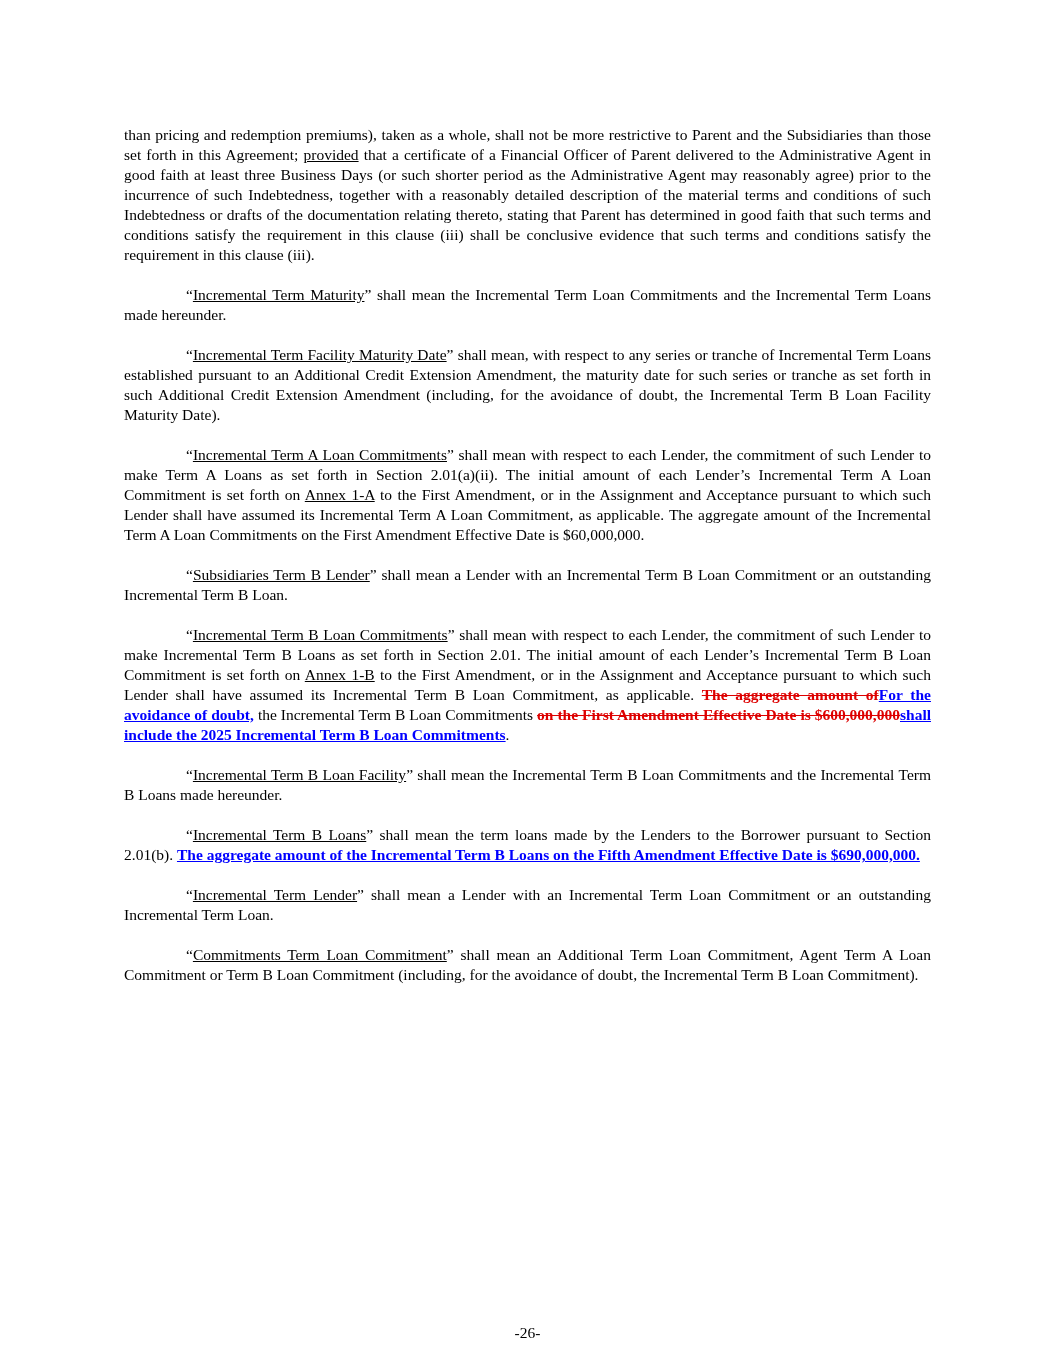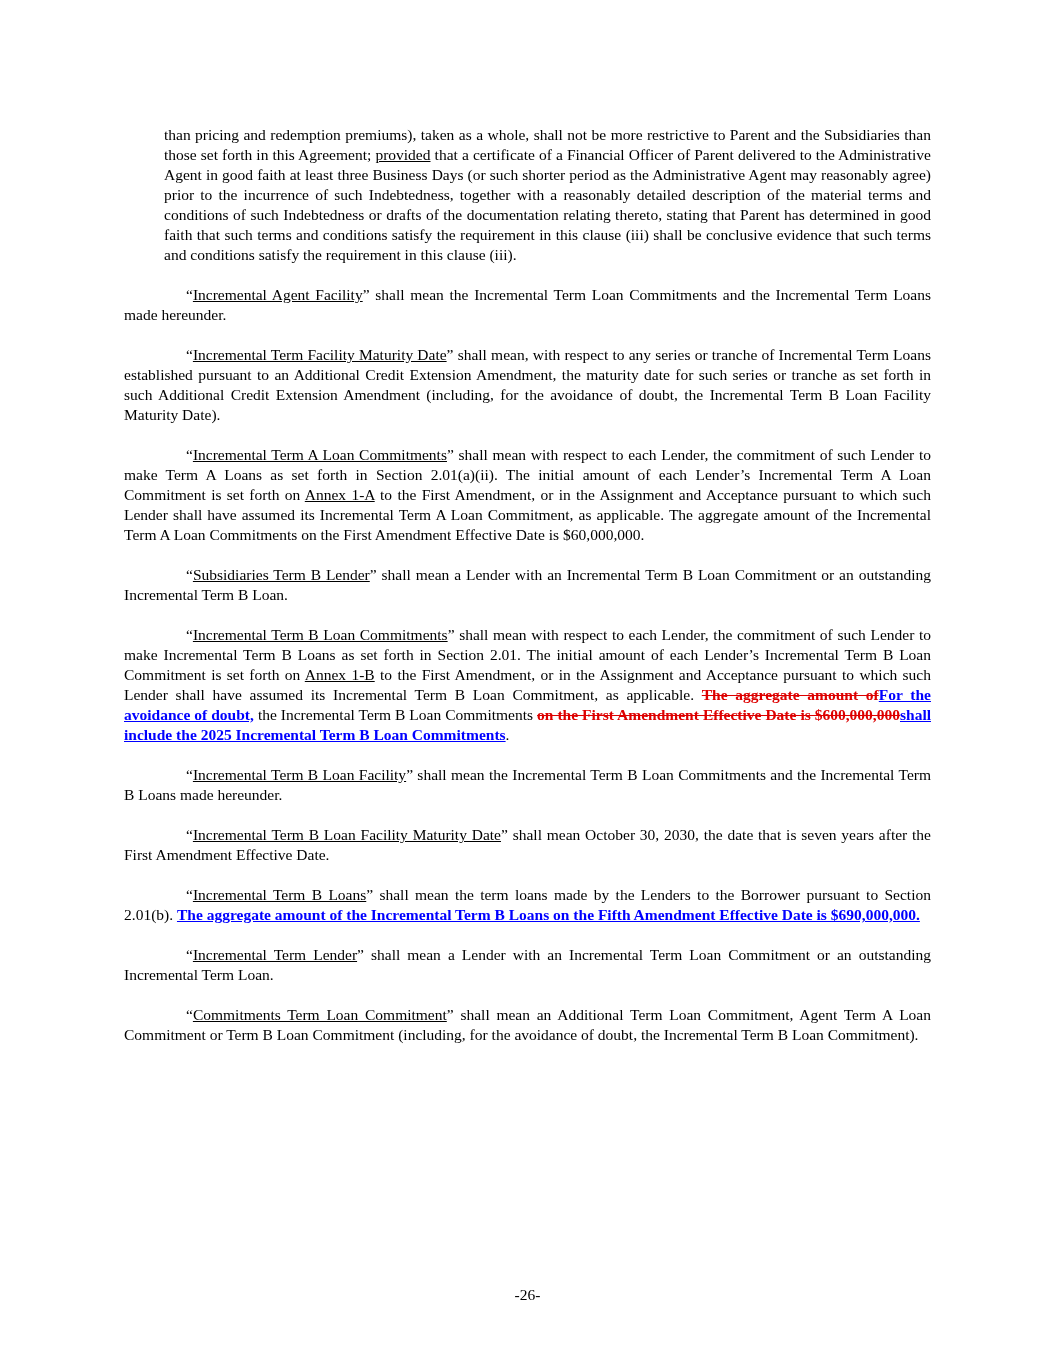--- a/index.html
+++ b/index.html
@@ -26,21 +26,20 @@
     text-align: justify;
     hyphens: auto;
     -webkit-hyphens: auto;
   }
   p.para {
     margin: 20px 0 0 0;
     padding: 0;
   }
   p.para:first-child {
     margin-top: 0;
-    margin-left: 40px;
   }
   p.para.indent {
     text-indent: 62px;
   }
   .run-normal {}
   .run-term {
     text-decoration: underline;
   }
   .run-del {
     color: var(--del-color, #dd0000);
@@ -49,35 +48,34 @@
   }
   .run-ins {
     color: var(--ins-color, #0000ff);
     font-weight: bold;
     text-decoration: underline;
   }
   .footer {
     position: absolute;
     left: 0;
     right: 0;
-    top: 1285px;
+    top: 1323px;
     text-align: center;
   }
 </style>
 </head>
 <body>
 
 <div class="page">
   <div class="content">
       <p class="para"><span class="run-normal">than pricing and redemption premiums), taken as a whole, shall not be more restrictive to Parent and the Subsidiaries than those set forth in this Agreement; </span><span class="run-term">provided</span><span class="run-normal"> that a certificate of a Financial Officer of Parent delivered to the Administrative Agent in good faith at least three Business Days (or such shorter period as the Administrative Agent may reasonably agree) prior to the incurrence of such Indebtedness, together with a reasonably detailed description of the material terms and conditions of such Indebtedness or drafts of the documentation relating thereto, stating that Parent has determined in good faith that such terms and conditions satisfy the requirement in this clause (iii) shall be conclusive evidence that such terms and conditions satisfy the requirement in this clause (iii).</span></p>
-      <p class="para indent"><span class="run-normal">“</span><span class="run-term">Incremental Agent Facility</span><span class="run-normal">” shall mean the Incremental Term Loan Commitments and the Incremental Term Loans made hereunder.</span></p>
+      <p class="para indent"><span class="run-normal">“</span><span class="run-term">Incremental Term Maturity</span><span class="run-normal">” shall mean the Incremental Term Loan Commitments and the Incremental Term Loans made hereunder.</span></p>
       <p class="para indent"><span class="run-normal">“</span><span class="run-term">Incremental Term Facility Maturity Date</span><span class="run-normal">” shall mean, with respect to any series or tranche of Incremental Term Loans established pursuant to an Additional Credit Extension Amendment, the maturity date for such series or tranche as set forth in such Additional Credit Extension Amendment (including, for the avoidance of doubt, the Incremental Term B Loan Facility Maturity Date).</span></p>
       <p class="para indent"><span class="run-normal">“</span><span class="run-term">Incremental Term A Loan Commitments</span><span class="run-normal">” shall mean with respect to each Lender, the commitment of such Lender to make Term A Loans as set forth in Section 2.01(a)(ii). The initial amount of each Lender’s Incremental Term A Loan Commitment is set forth on </span><span class="run-term">Annex 1-A</span><span class="run-normal"> to the First Amendment, or in the Assignment and Acceptance pursuant to which such Lender shall have assumed its Incremental Term A Loan Commitment, as applicable. The aggregate amount of the Incremental Term A Loan Commitments on the First Amendment Effective Date is $60,000,000.</span></p>
       <p class="para indent"><span class="run-normal">“</span><span class="run-term">Subsidiaries Term B Lender</span><span class="run-normal">” shall mean a Lender with an Incremental Term B Loan Commitment or an outstanding Incremental Term B Loan.</span></p>
       <p class="para indent"><span class="run-normal">“</span><span class="run-term">Incremental Term B Loan Commitments</span><span class="run-normal">” shall mean with respect to each Lender, the commitment of such Lender to make Incremental Term B Loans as set forth in Section 2.01. The initial amount of each Lender’s Incremental Term B Loan Commitment is set forth on </span><span class="run-term">Annex 1-B</span><span class="run-normal"> to the First Amendment, or in the Assignment and Acceptance pursuant to which such Lender shall have assumed its Incremental Term B Loan Commitment, as applicable. </span><span class="run-del">The aggregate amount of</span><span class="run-ins">For the avoidance of doubt,</span><span class="run-normal"> the Incremental Term B Loan Commitments </span><span class="run-del">on the First Amendment Effective Date is $600,000,000</span><span class="run-ins">shall include the 2025 Incremental Term B Loan Commitments</span><span class="run-normal">.</span></p>
       <p class="para indent"><span class="run-normal">“</span><span class="run-term">Incremental Term B Loan Facility</span><span class="run-normal">” shall mean the Incremental Term B Loan Commitments and the Incremental Term B Loans made hereunder.</span></p>
-      <p class="para indent"><span class="run-normal">“</span><span class="run-term">Incremental Term B Loan Facility Maturity Date</span><span class="run-normal">” shall mean October 30, 2030, the date that is seven years after the First Amendment Effective Date.</span></p>
       <p class="para indent"><span class="run-normal">“</span><span class="run-term">Incremental Term B Loans</span><span class="run-normal">” shall mean the term loans made by the Lenders to the Borrower pursuant to Section 2.01(b). </span><span class="run-ins">The aggregate amount of the Incremental Term B Loans on the Fifth Amendment Effective Date is $690,000,000.</span></p>
       <p class="para indent"><span class="run-normal">“</span><span class="run-term">Incremental Term Lender</span><span class="run-normal">” shall mean a Lender with an Incremental Term Loan Commitment or an outstanding Incremental Term Loan.</span></p>
       <p class="para indent"><span class="run-normal">“</span><span class="run-term">Commitments Term Loan Commitment</span><span class="run-normal">” shall mean an Additional Term Loan Commitment, Agent Term A Loan Commitment or Term B Loan Commitment (including, for the avoidance of doubt, the Incremental Term B Loan Commitment).</span></p>
     </div>
   <div class="footer">-26-</div>
 </div>
 
 </body></html>

